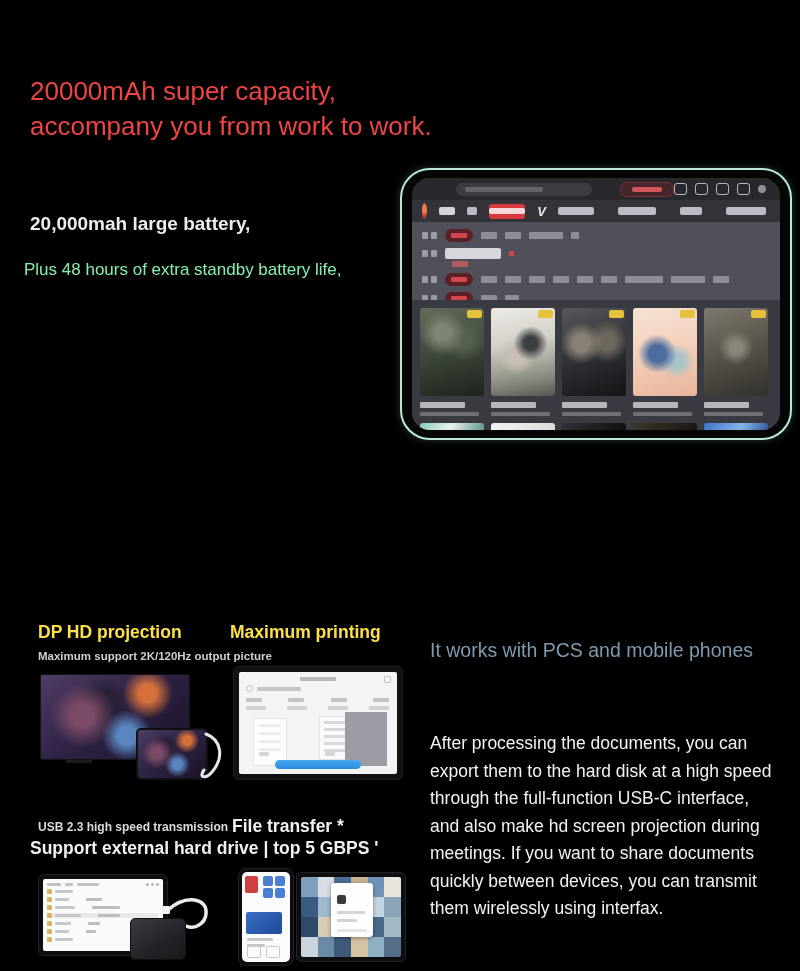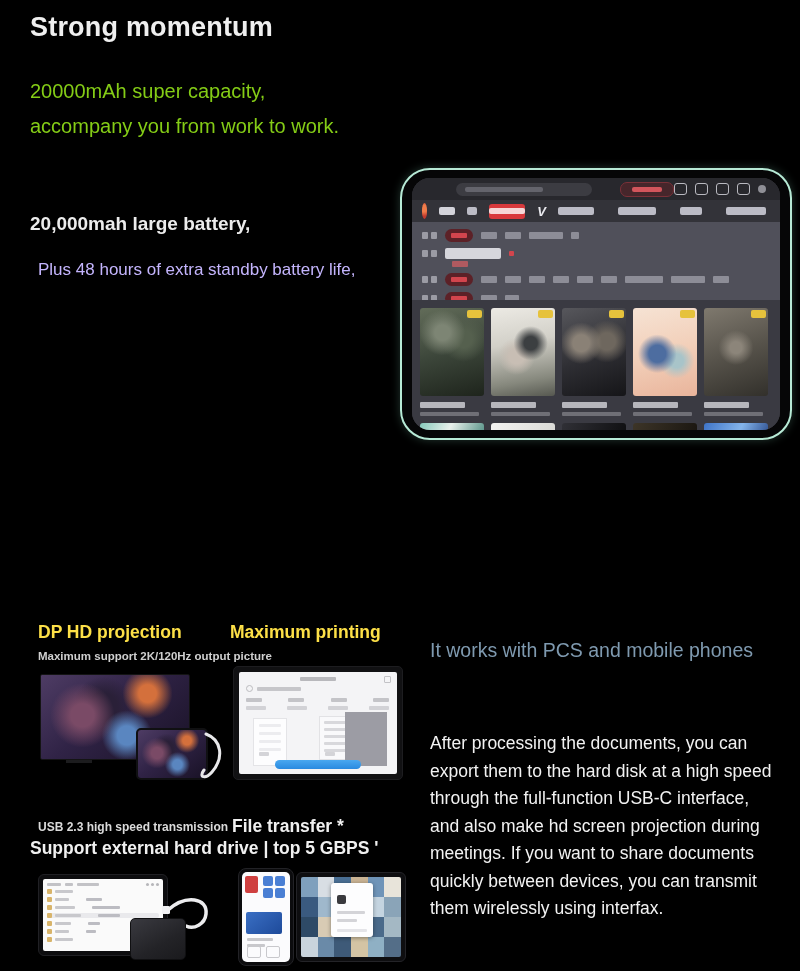--- a/index.html
+++ b/index.html
@@ -3,23 +3,23 @@
 <meta charset="utf-8">
 <style>
   html,body{margin:0;padding:0;background:#000;}
   #canvas{position:relative;width:800px;height:971px;background:#000;overflow:hidden;
           font-family:"Liberation Sans","DejaVu Sans",sans-serif;}
   .abs{position:absolute;}
   .bar{border-radius:2px;}
 
   
   .main-title{left:30px;top:12px;font-size:27px;font-weight:600;color:#efefef;letter-spacing:.2px;}
-  .sub-head{left:30px;top:74px;font-size:20px;font-weight:500;color:#84cc16;line-height:35px;}
+  .sub-head{left:30px;top:74px;font-size:26px;font-weight:500;color:#ef4444;line-height:35px;}
   .bat-headline{left:30px;top:213px;font-size:19px;font-weight:600;color:#ececec;}
-  .bat-standby{left:38px;top:260px;font-size:17px;font-weight:500;color:#c4b5fd;}
+  .bat-standby{left:24px;top:260px;font-size:17px;font-weight:500;color:#86efac;}
   .bat-para{left:30px;top:318px;width:340px;font-size:17.5px;font-weight:500;color:#ededed;line-height:27px;}
   .feat-title{font-size:17.5px;font-weight:600;color:#fde047;}
   .feat-sub{left:38px;top:650px;font-size:11.5px;font-weight:600;color:#cfcfcf;}
   .usb-label{left:38px;top:820px;font-size:12px;font-weight:600;color:#dadada;}
   .file-transfer{left:232px;top:816px;font-size:17.5px;font-weight:600;color:#f0f0f0;}
   .support-line{left:30px;top:838px;font-size:17.5px;font-weight:600;color:#f0f0f0;}
   .conn-head{left:430px;top:639px;font-size:19.5px;font-weight:500;color:#7f9ab0;}
   .conn-para{left:430px;top:730px;width:345px;font-size:17.5px;font-weight:500;color:#f2f2f2;line-height:27.5px;}
 
   
@@ -124,21 +124,20 @@
   .gal-cell{width:16.66%;height:25%;}
   .gal-dialog{position:absolute;left:34px;top:10px;width:42px;height:54px;background:#fdfdfe;border-radius:3px;box-shadow:0 1px 4px rgba(0,0,0,.4);}
   .gal-dot{position:absolute;left:6px;top:12px;width:9px;height:9px;background:#3a3a3e;border-radius:2px;}
   .gal-line{position:absolute;left:6px;width:28px;height:3px;background:#d4d4d8;border-radius:1px;}
 </style>
 </head>
 <body>
 
 <div id="canvas">
 
-  <div class="abs main-title">Strong momentum</div>
   <div class="abs sub-head">
     <div>20000mAh super capacity,</div>
     <div>accompany you from work to work.</div>
   </div>
 
   <div class="abs bat-headline">20,000mah large battery,</div>
   <div class="abs bat-standby">Plus 48 hours of extra standby battery life,</div>
 
   <div class="abs tablet">
     <div class="tab-screen">

